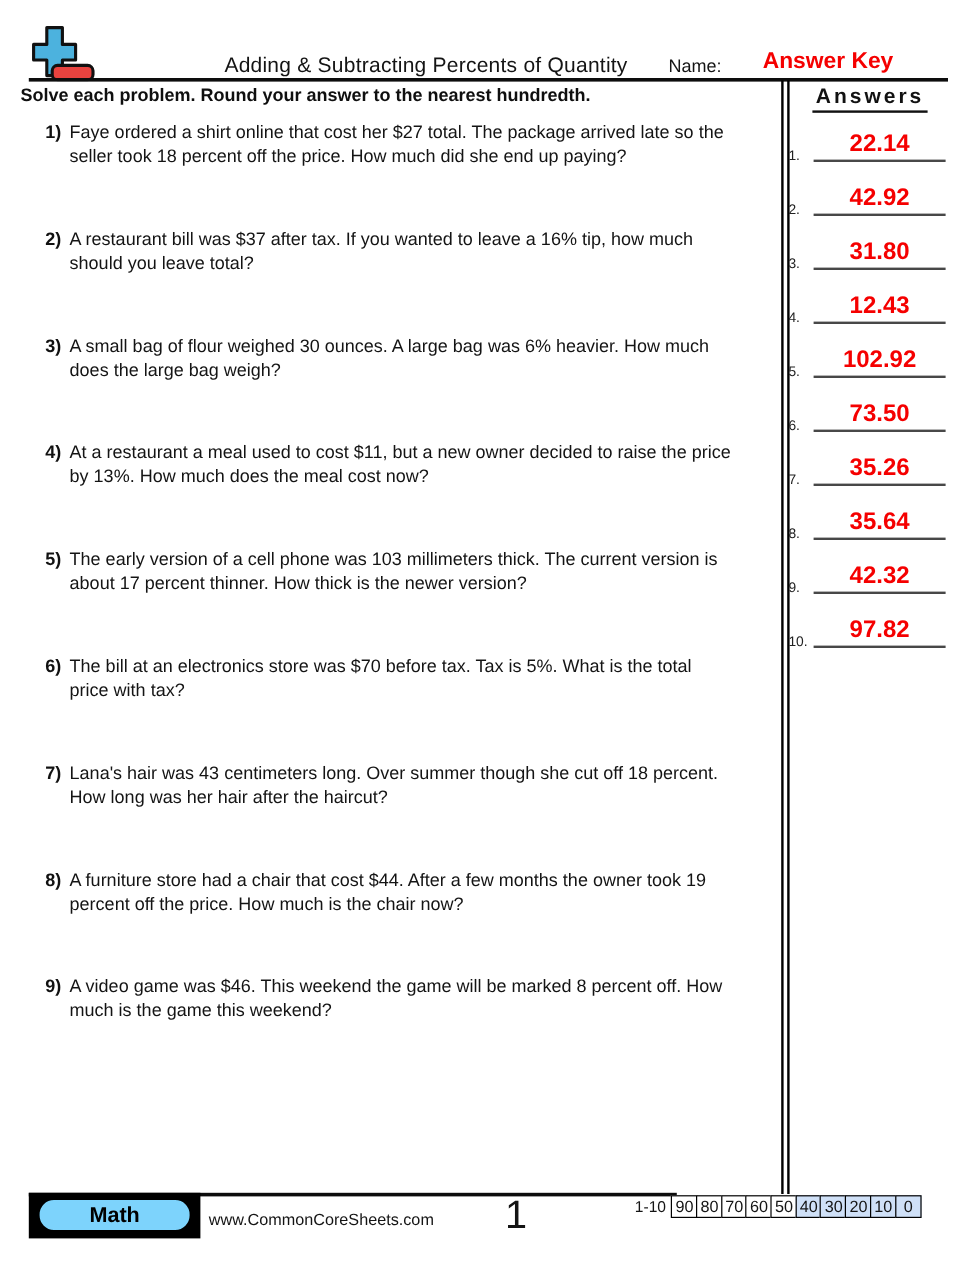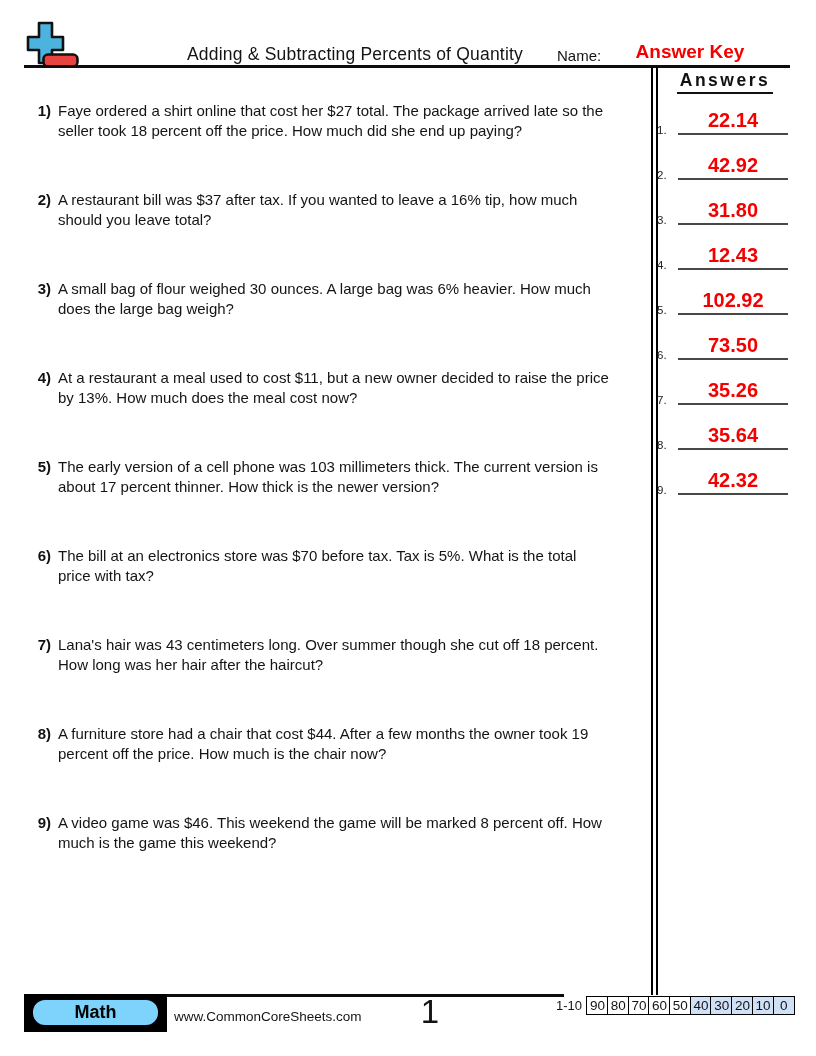--- a/index.html
+++ b/index.html
@@ -46,21 +46,21 @@
   
   .footer-rule { position:absolute; left:24px; top:994px; width:540px; height:3px; background:#0d0d0d; }
   .math-badge { position:absolute; left:24px; top:994px; width:143px; height:38px; background:#000; }
   .math-pill { position:absolute; left:7px; top:4px; right:7px; bottom:5px; background:#7dd3fc;
                border:2.5px solid #000; border-radius:14px; display:flex;
                align-items:center; justify-content:center; }
   .math-pill span { font-size:18px; font-weight:700; color:#000; }
   .website { position:absolute; left:174px; top:1009px; font-size:13.5px; color:#141414; }
   .page-number { position:absolute; left:400px; top:993px; width:60px; text-align:center;
                  font-size:33px; color:#141414; }
-  .score-area { position:absolute; left:556px; top:996px; display:flex; align-items:flex-start; }
+  .score-area { position:absolute; left:529px; top:996px; display:flex; align-items:flex-start; }
   .score-label { font-size:13px; padding:2px 6px 0 0; color:#141414; }
   .score-cells { display:flex; }
   .score-cell { width:22.5px; height:19px; border:1.8px solid #000; margin-left:-1.8px;
                 display:flex; align-items:center; justify-content:center;
                 font-size:13.5px; background:#fff; color:#141414; }
   .score-cell.highlight { background:#cfe0f7; }
 </style>
 </head>
 <body>
 
@@ -70,20 +70,21 @@
     <svg width="56" height="50" viewBox="0 0 56 50" aria-hidden="true">
       <path d="M15 5 H28 V19 H39 V32 H28 V45 H15 V32 H4 V19 H15 Z" fill="#4cb2de" stroke="#111" stroke-width="2.6" stroke-linejoin="round"></path>
       <rect x="19.5" y="36.5" width="34" height="12" rx="4.5" fill="#e8433f" stroke="#111" stroke-width="2.6"></rect>
     </svg>
   </div>
   <div class="title">Adding &amp; Subtracting Percents of Quantity</div>
   <div class="name-label">Name:</div>
   <div class="name-value" style="color:#f50000;">Answer Key</div>
   <div class="rule-top"></div>
 
+  <div class="instructions">Solve each problem. Round your answer to the nearest hundredth.</div>
 
   <div class="problems">
 
       <div class="problem">
         <span class="pnum">1)</span>
         <span class="ptext">Faye ordered a shirt online that cost her $27 total. The package arrived late so the
 seller took 18 percent off the price. How much did she end up paying?</span>
       </div>
 
       <div class="problem">
@@ -198,20 +199,26 @@
           </div>
         </div>
 
         <div class="answer-row">
           <span class="anum">9.</span>
           <div class="aline">
             <span class="avalue" style="color:#f50000;">42.32</span>
           </div>
         </div>
 
+        <div class="answer-row">
+          <span class="anum">10.</span>
+          <div class="aline">
+            <span class="avalue" style="color:#f50000;">97.82</span>
+          </div>
+        </div>
       </div>
   </div>
 
   <div class="footer-rule"></div>
   <div class="math-badge">
     <div class="math-pill">
       <span>Math</span>
     </div>
   </div>
   <div class="website">www.CommonCoreSheets.com</div>

